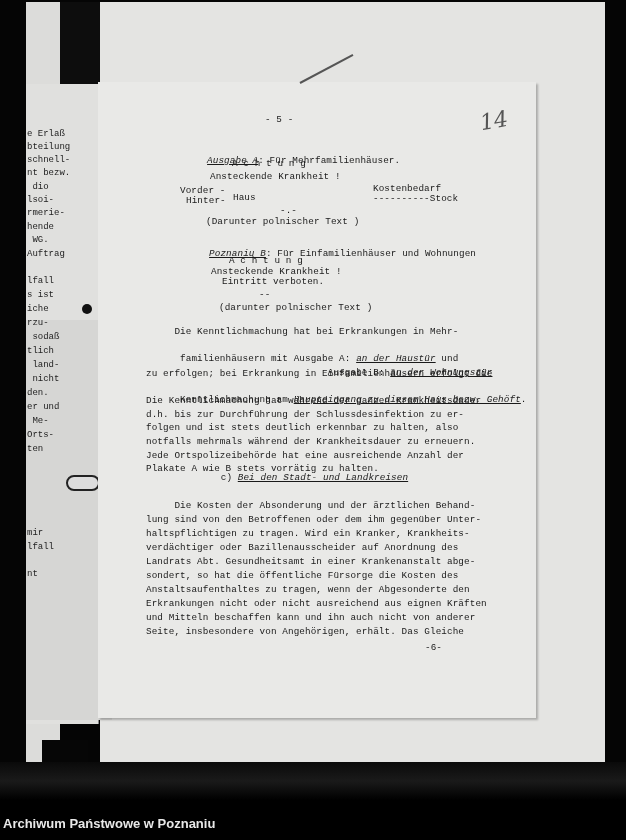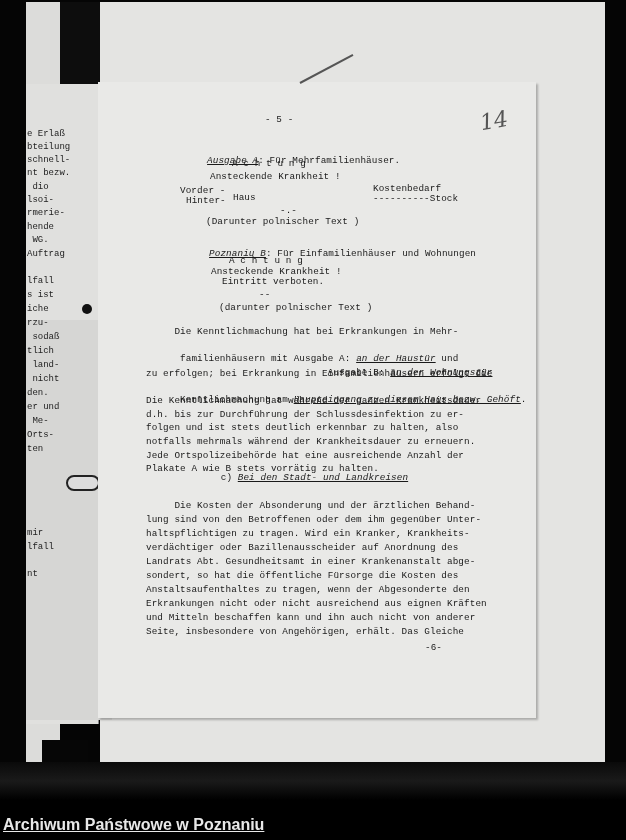--- a/index.html
+++ b/index.html
@@ -19,21 +19,21 @@
       box-shadow: 2px 2px 2px rgba(0,0,0,0.25);
     }
     .bottom-band { position: absolute; left: 0; top: 762px; width: 626px; height: 38px; background: linear-gradient(#0a0a0a, #1a1a1a 50%, #000); }
     .pencil-slash { position: absolute; left: 300px; top: 82px; width: 60px; height: 2px; background: #555; transform: rotate(-28deg); transform-origin: left center; }
     .margin-text { position: absolute; left: 27px; font-size: 9px; color: #222; line-height: 12px; white-space: pre; }
     .main-text { position: absolute; font-size: 9.3px; color: #1a1a1a; white-space: pre; line-height: 13px; letter-spacing: 0.1px; }
     .u { text-decoration: underline; font-style: italic; }
     .handwritten { position: absolute; left: 480px; top: 108px; font-family: "DejaVu Serif", serif; font-style: italic; font-size: 22px; color: #555; transform: rotate(-10deg); }
     .hole { position: absolute; width: 10px; height: 10px; border-radius: 50%; background: #111; }
     .clip { position: absolute; left: 66px; top: 475px; width: 30px; height: 12px; border: 2px solid #222; border-radius: 8px; background: #ddd; }
-    .footer { position: absolute; left: 3px; top: 816px; font-family: "Liberation Sans", sans-serif; font-size: 16px; font-weight: bold; color: #e8e8e8; text-decoration: underline; }
+    .footer { position: absolute; left: 3px; top: 816px; font-family: "Liberation Sans", sans-serif; font-size: 13px; font-weight: bold; color: #e8e8e8; }
   </style>
 </head>
 <body>
 
 <div class="scan">
   <div class="back-sheet"></div>
   <div class="back-left-strip"></div>
   <div class="left-dark"></div>
   <div class="left-sheet"></div>
   <div class="left-sheet2"></div>

